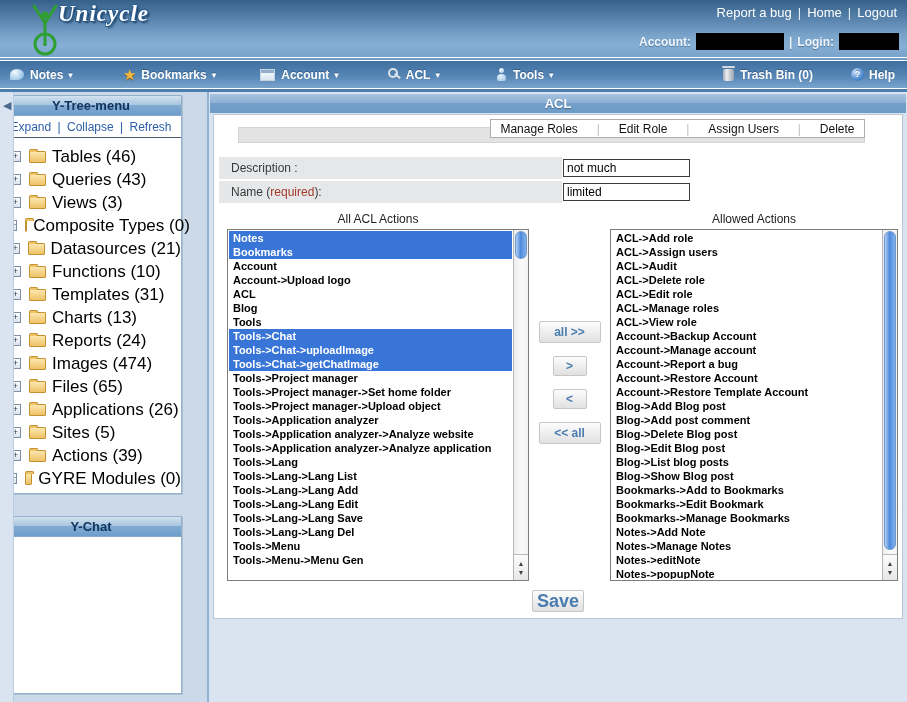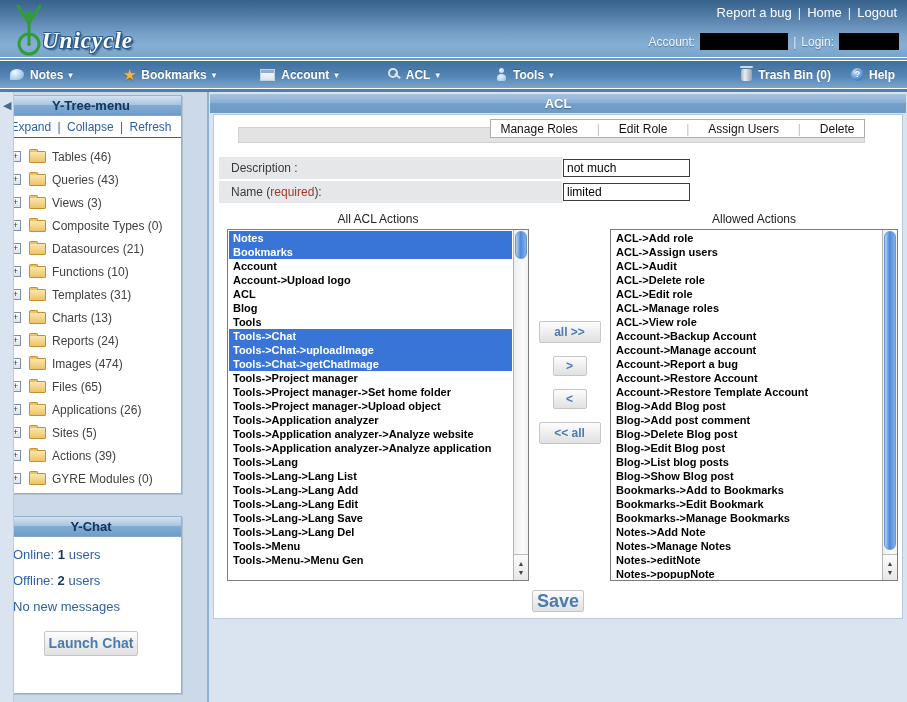--- a/index.html
+++ b/index.html
@@ -2,42 +2,42 @@
 <html><head>
 <meta charset="utf-8">
 <style>
   * { margin:0; padding:0; box-sizing:border-box; }
   html,body { width:907px; height:702px; }
   body { font-family:"Liberation Sans","DejaVu Sans",sans-serif; background:#c8d7e8; overflow:hidden; }
 
   
   .hdr { position:relative; height:57px;
     background:linear-gradient(to bottom,#35618a 0%,#547fa9 30%,#7aa3ca 62%,#86afd6 80%,#7aa3c9 100%); }
-  .logo { position:absolute; left:12px; top:1px; display:flex; align-items:flex-end; }
+  .logo { position:absolute; left:28px; top:1px; display:flex; }
   .logo-text { font-family:"Liberation Serif","DejaVu Serif",serif; font-style:italic; font-weight:bold;
     font-size:23px; color:#fff; margin:0 0 2px -16px; letter-spacing:1px;
     text-shadow:-1px -1px 0 #2c5d8f,1px -1px 0 #2c5d8f,-1px 1px 0 #2c5d8f,1px 1px 0 #2c5d8f,2px 2px 2px #1c3e5f; }
   .top-links { position:absolute; top:5px; right:10px; color:#fff; font-size:13px; }
   .top-links span[data-name$="link"] { cursor:pointer; }
   .top-sep { padding:0 6px; color:#e8f1fa; }
   .acct-row { position:absolute; top:33px; right:8px; display:flex; align-items:center; gap:5px;
-    color:#f0f6fc; font-size:12px; font-weight:normal; text-shadow:0 1px 1px rgba(30,60,90,.5); }
+    color:#f0f6fc; font-size:12px; font-weight:bold; text-shadow:0 1px 1px rgba(30,60,90,.5); }
   .redact { display:inline-block; background:#000; height:17px; }
   .redact.a { width:88px; } .redact.l { width:60px; }
 
   
   .dline { height:4px; background:linear-gradient(to bottom,#fff 0,#fff 1px,#6f9cc6 1px,#6f9cc6 3px,#fff 3px,#fff 4px); }
   .navbar { height:27px; display:flex; align-items:center; padding:0 8px;
     background:linear-gradient(to bottom,#3f6f9f 0%,#5585b4 55%,#79a4cc 100%); }
   .nav-bottom { height:4px; background:linear-gradient(to bottom,#fff 0,#fff 1px,#4c7fb0 1px); }
   .nav-item { display:flex; align-items:center; color:#fff; font-size:12px; font-weight:bold; cursor:pointer;
     text-shadow:0 -1px 0 rgba(20,45,75,.4); }
   .nav-item .chev { font-size:9px; margin-left:5px; color:#fff; }
   .ml1{margin-left:2px} .ml2{margin-left:50px} .ml3{margin-left:44px} .ml4{margin-left:48px} .ml5{margin-left:56px}
-  .nav-right { margin-left:auto; display:flex; gap:20px; margin-right:4px; }
+  .nav-right { margin-left:auto; display:flex; gap:38px; margin-right:4px; }
   .ico { display:inline-block; margin-right:6px; }
   .bubble-icon { width:14px; height:11px; border-radius:55% 55% 55% 0;
     background:radial-gradient(circle at 35% 30%,#f4fafe,#a5cae8 65%,#7fb0d8); }
   .star-icon { color:#f4b63f; font-size:15px; line-height:12px; margin-right:5px; text-shadow:0 1px 1px #7d601c; }
   .window-icon { width:15px; height:12px; background:linear-gradient(#fdfeff,#d9e5f0); border:1px solid #c3d2e0; position:relative; }
   .window-icon::before { content:""; position:absolute; top:0; left:0; right:0; height:3px; background:#93aecb; }
   .keys-icon { width:13px; height:14px; position:relative; }
   .keys-icon::before { content:""; position:absolute; top:0; left:1px; width:6px; height:6px; border-radius:50%;
     border:2px solid #dde3e9; }
   .keys-icon::after { content:""; position:absolute; top:7px; left:7px; width:7px; height:2px; background:#dde3e9;
@@ -72,21 +72,21 @@
   .tree-links span[data-name$="link"] { cursor:pointer; }
   .tree-links .sep { color:#2d5fa8; padding:0 3px; }
   .tree-items { padding:7px 0 0 9px; }
   .tree-row { height:23px; display:flex; align-items:center; cursor:pointer; }
   .plusbox { width:11px; height:11px; border:1px solid #7e8fa5; background:linear-gradient(#ffffff,#dce4ee);
     font-size:9px; line-height:9px; text-align:center; color:#33404e; }
   .folder { margin:0 6px 0 8px; width:17px; height:12px; position:relative; border-radius:1px;
     background:linear-gradient(#fbe7ae,#eec267); border:1px solid #c3912f; }
   .folder::before { content:""; position:absolute; top:-3px; left:-1px; width:7px; height:2px;
     background:#eec267; border:1px solid #c3912f; border-bottom:none; border-radius:2px 2px 0 0; }
-  .tree-label { font-size:12px; color:#404040; white-space:nowrap;text-align:center; }
+  .tree-label { font-size:17px; color:#000000; white-space:nowrap;text-align:center; }
   .chat-panel { margin-top:22px; min-height:178px; }
   .chat-body { padding:10px 12px 0; font-size:13px; color:#2d5fa8; }
   .chat-line { margin-bottom:11px; }
   .chat-line b { color:#17365f; }
 
   
   .btn { display:inline-block; border:1px solid #c6c6c6; border-radius:2px; color:#4b7cb0; font-weight:bold;
     text-align:center; cursor:pointer; background:linear-gradient(#fdfdfd,#ededed 55%,#e1e1e1); font-family:inherit; }
   .launch-btn { display:block; margin:17px auto 0; width:94px; height:25px; line-height:23px; font-size:14px; }
 
@@ -295,30 +295,20 @@
             </div>
             <div class="tree-row" data-name="tree-item">
               <span class="plusbox" data-name="expand-icon">+</span>
               <span class="folder" data-name="folder-icon"></span>
               <span class="tree-label" data-name="tree-item-label">GYRE Modules (0)</span>
             </div>
           </div>
       </div>
       <div class="panel chat-panel" data-name="chat-panel">
         <div class="panel-hdr" data-name="chat-panel-title">Y-Chat</div>
-        <div class="chat-body">
-          <div class="chat-line" data-name="chat-online-status">
-            <span>Online:</span> <b>1</b> <span>users</span>
-          </div>
-          <div class="chat-line" data-name="chat-offline-status">
-            <span>Offline:</span> <b>2</b> <span>users</span>
-          </div>
-          <div class="chat-line" data-name="chat-messages-status">No new messages</div>
-          <button class="btn launch-btn" data-name="launch-chat-button">Launch Chat</button>
-        </div>
       </div>
     </div>
   </div>
 
   <div class="main" data-name="main-panel">
     <div class="main-title" data-name="page-title">ACL</div>
     <div class="content-box" data-name="acl-content">
 
       <div class="tabs-area" data-name="tabs-area">
         <div class="tab-strip" data-name="tab-strip"></div>

